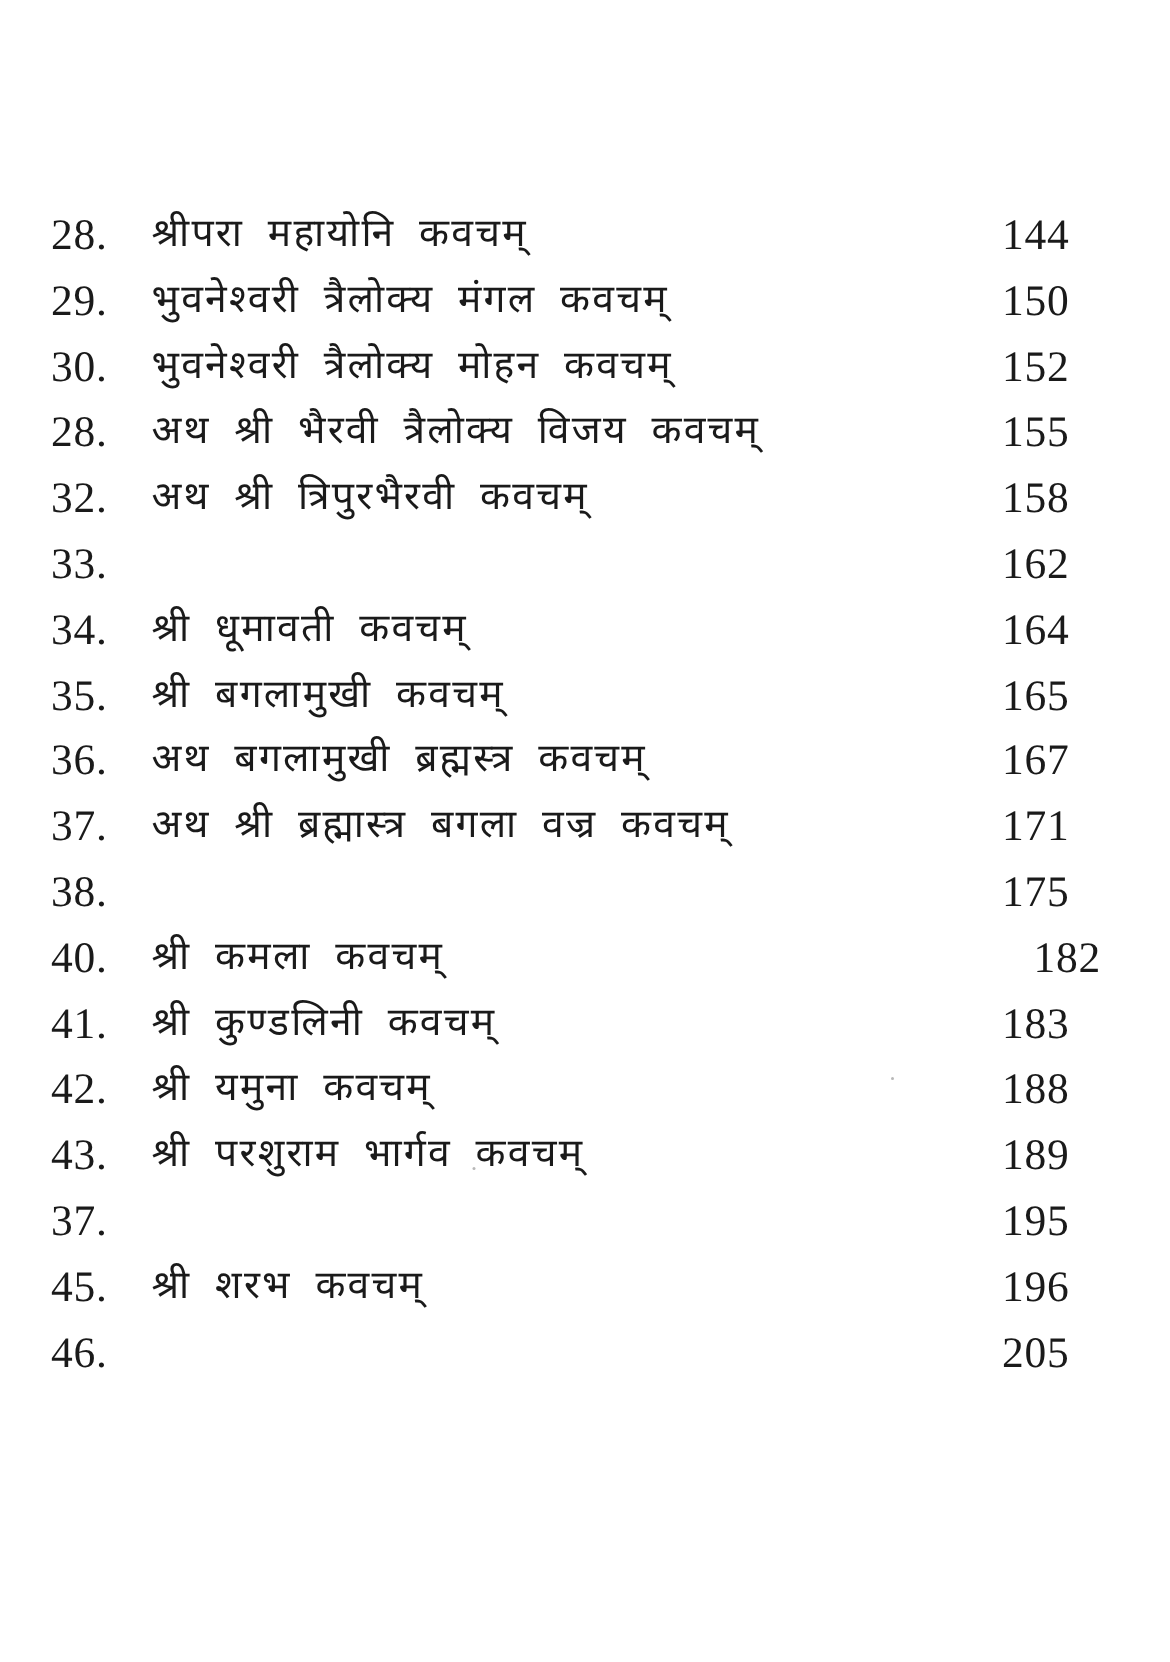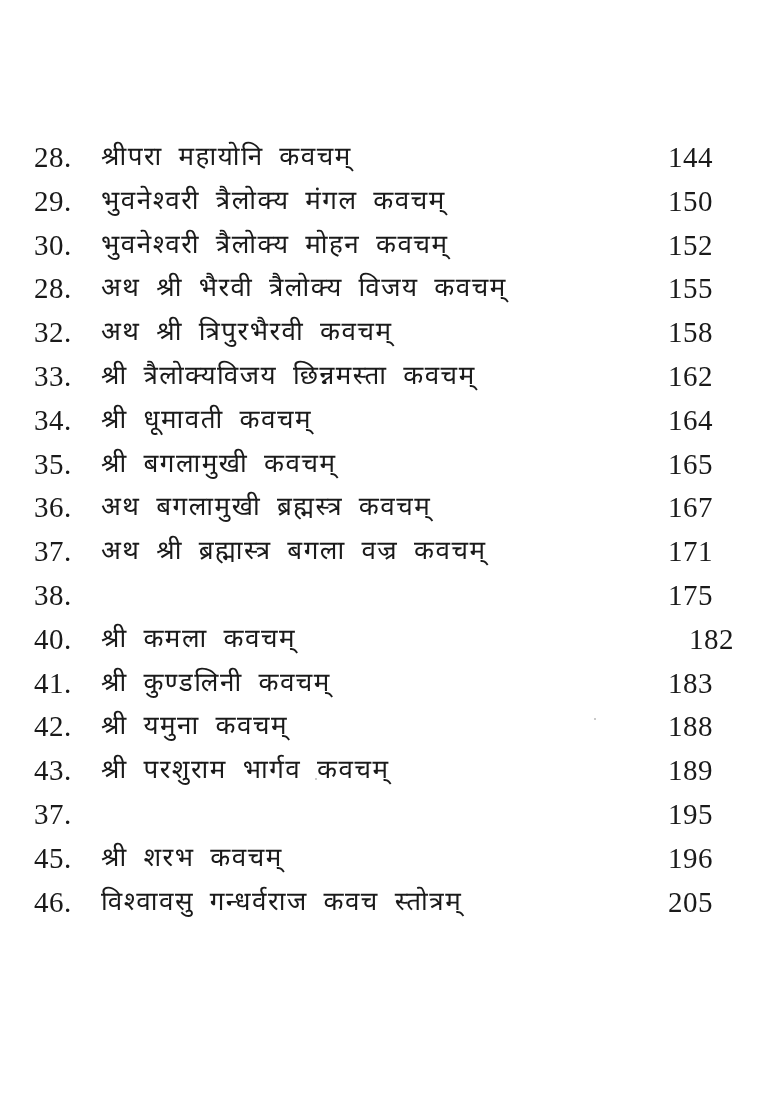--- a/index.html
+++ b/index.html
@@ -88,21 +88,20 @@
     <span class="entry-title">अथ श्री भैरवी त्रैलोक्य विजय कवचम्</span>
     <span class="entry-page">155</span>
   </div>
   <div class="toc-row">
     <span class="entry-num">32.</span>
     <span class="entry-title">अथ श्री त्रिपुरभैरवी कवचम्</span>
     <span class="entry-page">158</span>
   </div>
   <div class="toc-row">
     <span class="entry-num">33.</span>
-    <span class="entry-title">श्री त्रैलोक्यविजय छिन्नमस्ता कवचम्</span>
     <span class="entry-page">162</span>
   </div>
   <div class="toc-row">
     <span class="entry-num">34.</span>
     <span class="entry-title">श्री धूमावती कवचम्</span>
     <span class="entry-page">164</span>
   </div>
   <div class="toc-row">
     <span class="entry-num">35.</span>
     <span class="entry-title">श्री बगलामुखी कवचम्</span>
@@ -146,19 +145,18 @@
     <span class="entry-num">37.</span>
     <span class="entry-page">195</span>
   </div>
   <div class="toc-row">
     <span class="entry-num">45.</span>
     <span class="entry-title">श्री शरभ कवचम्</span>
     <span class="entry-page">196</span>
   </div>
   <div class="toc-row">
     <span class="entry-num">46.</span>
-    <span class="entry-title">विश्वावसु गन्धर्वराज कवच स्तोत्रम्</span>
     <span class="entry-page">205</span>
   </div>
 </div>
 
 <div class="speck" style="left:594px; top:718px;"></div>
 <div class="speck" style="left:315px; top:778px;"></div>
 
 </body></html>

